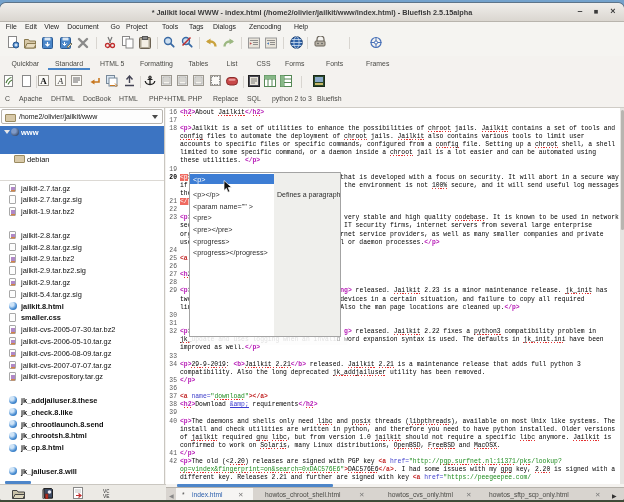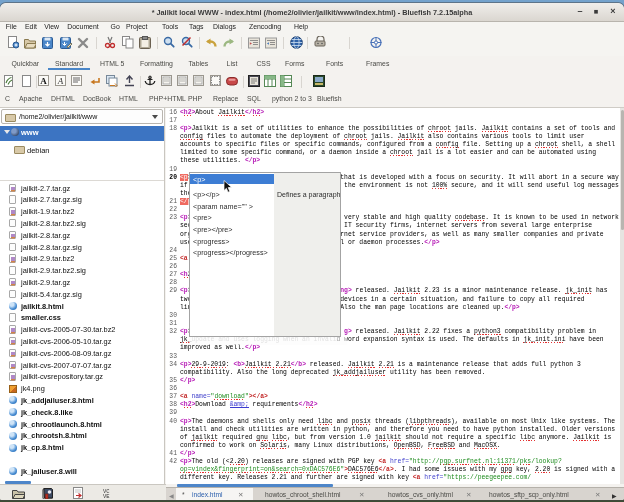--- a/index.html
+++ b/index.html
@@ -13,25 +13,25 @@
 .sep1{position:absolute;top:34px;width:1px;height:12px;background:#d8d5d0}
 .tb1{position:absolute;font-size:6.9px;color:#4a4a46}
 #std-ul{position:absolute;left:48px;top:65px;width:42px;height:2px;background:#4a86c8}
 .tb2{position:absolute;font-size:6.9px;color:#4a4a46}
 #tabs2line{position:absolute;left:0;top:104px;width:100%;height:1px;background:#cfccc6}
 #sidebar{position:absolute;left:0;top:105px;width:165px;height:375.5px;background:#fff;border-right:1px solid #c9c6c0}
 #combo{position:absolute;left:1px;top:1px;width:162px;height:15px;background:#fdfdfd;border:1px solid #b9b5af;border-radius:2px}
 #combo .ct{position:absolute;left:17px;top:3.2px;font-size:7px;color:#111;white-space:nowrap}
 #combo .arr{position:absolute;right:4px;top:5px;width:0;height:0;border-left:3.5px solid transparent;border-right:3.5px solid transparent;border-top:4px solid #4a4a4a}
 .fold{position:absolute;width:11px;height:8px;background:#d8c9a8;border:1px solid #9a8a60;border-radius:1px}
-#wwwrow{position:absolute;left:0;top:17.6px;width:164px;height:15px;background:#3c74c2}
+#wwwrow{position:absolute;left:0;top:17.6px;width:164px;height:28px;background:#3c74c2}
 #wwwrow .wt{position:absolute;left:21px;top:2.5px;font-size:7.5px;color:#fff;font-weight:bold}
 #wwwrow .exp{position:absolute;left:4px;top:4.5px;width:0;height:0;border-left:3.5px solid transparent;border-right:3.5px solid transparent;border-top:4.5px solid #e8e8e8}
 #wwwrow .glob{position:absolute;left:11px;top:2.5px;width:8px;height:8px;border-radius:50%;background:radial-gradient(circle at 35% 35%,#7f9ac8 0 30%,#27354f 90%)}
-#debrow{position:absolute;left:0;top:35px;width:164px;height:13px}
+#debrow{position:absolute;left:0;top:44px;width:164px;height:13px}
 #debrow .dt{position:absolute;left:27px;top:2.5px;font-size:7.5px;color:#111}
 #panesep{position:absolute;left:0;top:71.5px;width:164px;height:1px;background:#dcd9d4}
 .f,.fb{position:absolute;left:0;width:164px;height:11.6px;font-size:7.4px;color:#111;white-space:nowrap}
 .fb{font-weight:bold}
 .ft{position:absolute;left:21px;top:1px}
 .ic-page{position:absolute;left:9px;top:1px;width:7px;height:8.5px;background:#fdfdfd;border:1px solid #a8a8a8;border-radius:1px}
 .pkgdot{position:absolute;left:1px;top:2px;width:3.5px;height:3.5px;background:#b088c8;box-shadow:0 1.5px 0 #d08448}
 .ic-html{position:absolute;left:9px;top:1.5px;width:8px;height:8px;border-radius:50%;background:radial-gradient(circle at 35% 30%,#cfe4f7 0 25%,#4b8fd4 60%,#1d5fa8 100%)}
 .ic-img{position:absolute;left:9px;top:1.5px;width:8px;height:8px;background:linear-gradient(135deg,#f0a030 0 50%,#c86820 50%);border:1px solid #986018}
 #sbhscroll{position:absolute;left:4.8px;top:478px;width:26px;height:2.5px;background:#4e86c9;border-radius:1px;z-index:6}
@@ -59,21 +59,21 @@
 #popfade{position:absolute;left:188.5px;top:333.8px;width:158px;height:7.8px;background:rgba(252,252,252,0.6);z-index:5}
 #ehscroll{position:absolute;left:177px;top:481.3px;width:156px;height:2.6px;background:#4e86c9;border-radius:1px}
 #tabbar{position:absolute;left:0;top:484px;width:624px;height:13.5px;background:#d8d4cf;border-top:1px solid #b5b1aa}
 #tabbar .at{position:absolute;left:176px;top:0;width:77px;height:13.5px;background:#f6f5f3}
 .bt{position:absolute;top:3.2px;font-size:6.7px;color:#4a4a46;white-space:nowrap}
 .btx{position:absolute;top:3.2px;font-size:6.5px;color:#777}
 svg{position:absolute}
 </style></head><body>
 <div id="win">
   <div id="title">
-    <div class="tt">* Jailkit local WWW - index.html (/home2/olivier/jailkit/www/index.html) - Bluefish 7.2.15alpha</div>
+    <div class="tt">* Jailkit local WWW - index.html (/home2/olivier/jailkit/www/index.html) - Bluefish 2.5.15alpha</div>
     <div class="wbtn" style="left:574px;top:3px;font-weight:bold;color:#3a3a3a">–</div>
     <div class="wbtn" style="left:590px;top:4px;font-size:7.5px;font-weight:bold;color:#3a3a3a">■</div>
     <div class="wbtn" style="left:607px;top:3px;font-weight:bold;color:#3a3a3a">×</div>
   </div>
   <div id="menubar"></div>
   <div class="mi" style="left:5.8px;top:20.1px">File</div>
 <div class="mi" style="left:25px;top:20.1px">Edit</div>
 <div class="mi" style="left:44.2px;top:20.1px">View</div>
 <div class="mi" style="left:67.3px;top:20.1px">Document</div>
 <div class="mi" style="left:110.6px;top:20.1px">Go</div>
@@ -303,24 +303,20 @@
 <div class="f" style="top:86.3px">
         <span class="ic-page"></span>
         <span class="ft">jailkit-2.7.tar.gz.sig</span>
       </div>
 <div class="f" style="top:98.1px">
         <span class="ic-page">
           <span class="pkgdot"></span>
         </span>
         <span class="ft">jailkit-1.9.tar.bz2</span>
       </div>
-<div class="f" style="top:109.9px">
-        <span class="ic-page"></span>
-        <span class="ft">jailkit-2.8.tar.bz2.sig</span>
-      </div>
 <div class="f" style="top:121.7px">
         <span class="ic-page">
           <span class="pkgdot"></span>
         </span>
         <span class="ft">jailkit-2.8.tar.gz</span>
       </div>
 <div class="f" style="top:133.5px">
         <span class="ic-page"></span>
         <span class="ft">jailkit-2.8.tar.gz.sig</span>
       </div>
@@ -375,35 +371,31 @@
           <span class="pkgdot"></span>
         </span>
         <span class="ft">jailkit-cvs-2007-07-07.tar.gz</span>
       </div>
 <div class="f" style="top:263.3px">
         <span class="ic-page">
           <span class="pkgdot"></span>
         </span>
         <span class="ft">jailkit-cvsrepository.tar.gz</span>
       </div>
-<div class="f" style="top:275.1px">
-        <span class="ic-img"></span>
-        <span class="ft">jk4.png</span>
-      </div>
 <div class="fb" style="top:286.9px">
         <span class="ic-html"></span>
-        <span class="ft">jk_addjailuser.8.html</span>
+        <span class="ft">jk_addjailuser.8.these</span>
       </div>
 <div class="fb" style="top:298.7px">
         <span class="ic-html"></span>
         <span class="ft">jk_check.8.like</span>
       </div>
 <div class="fb" style="top:310.5px">
         <span class="ic-html"></span>
-        <span class="ft">jk_chrootlaunch.8.html</span>
+        <span class="ft">jk_chrootlaunch.8.send</span>
       </div>
 <div class="fb" style="top:322.3px">
         <span class="ic-html"></span>
         <span class="ft">jk_chrootsh.8.html</span>
       </div>
 <div class="fb" style="top:334.1px">
         <span class="ic-html"></span>
         <span class="ft">jk_cp.8.html</span>
       </div>
 <div class="fb" style="top:357.7px">

